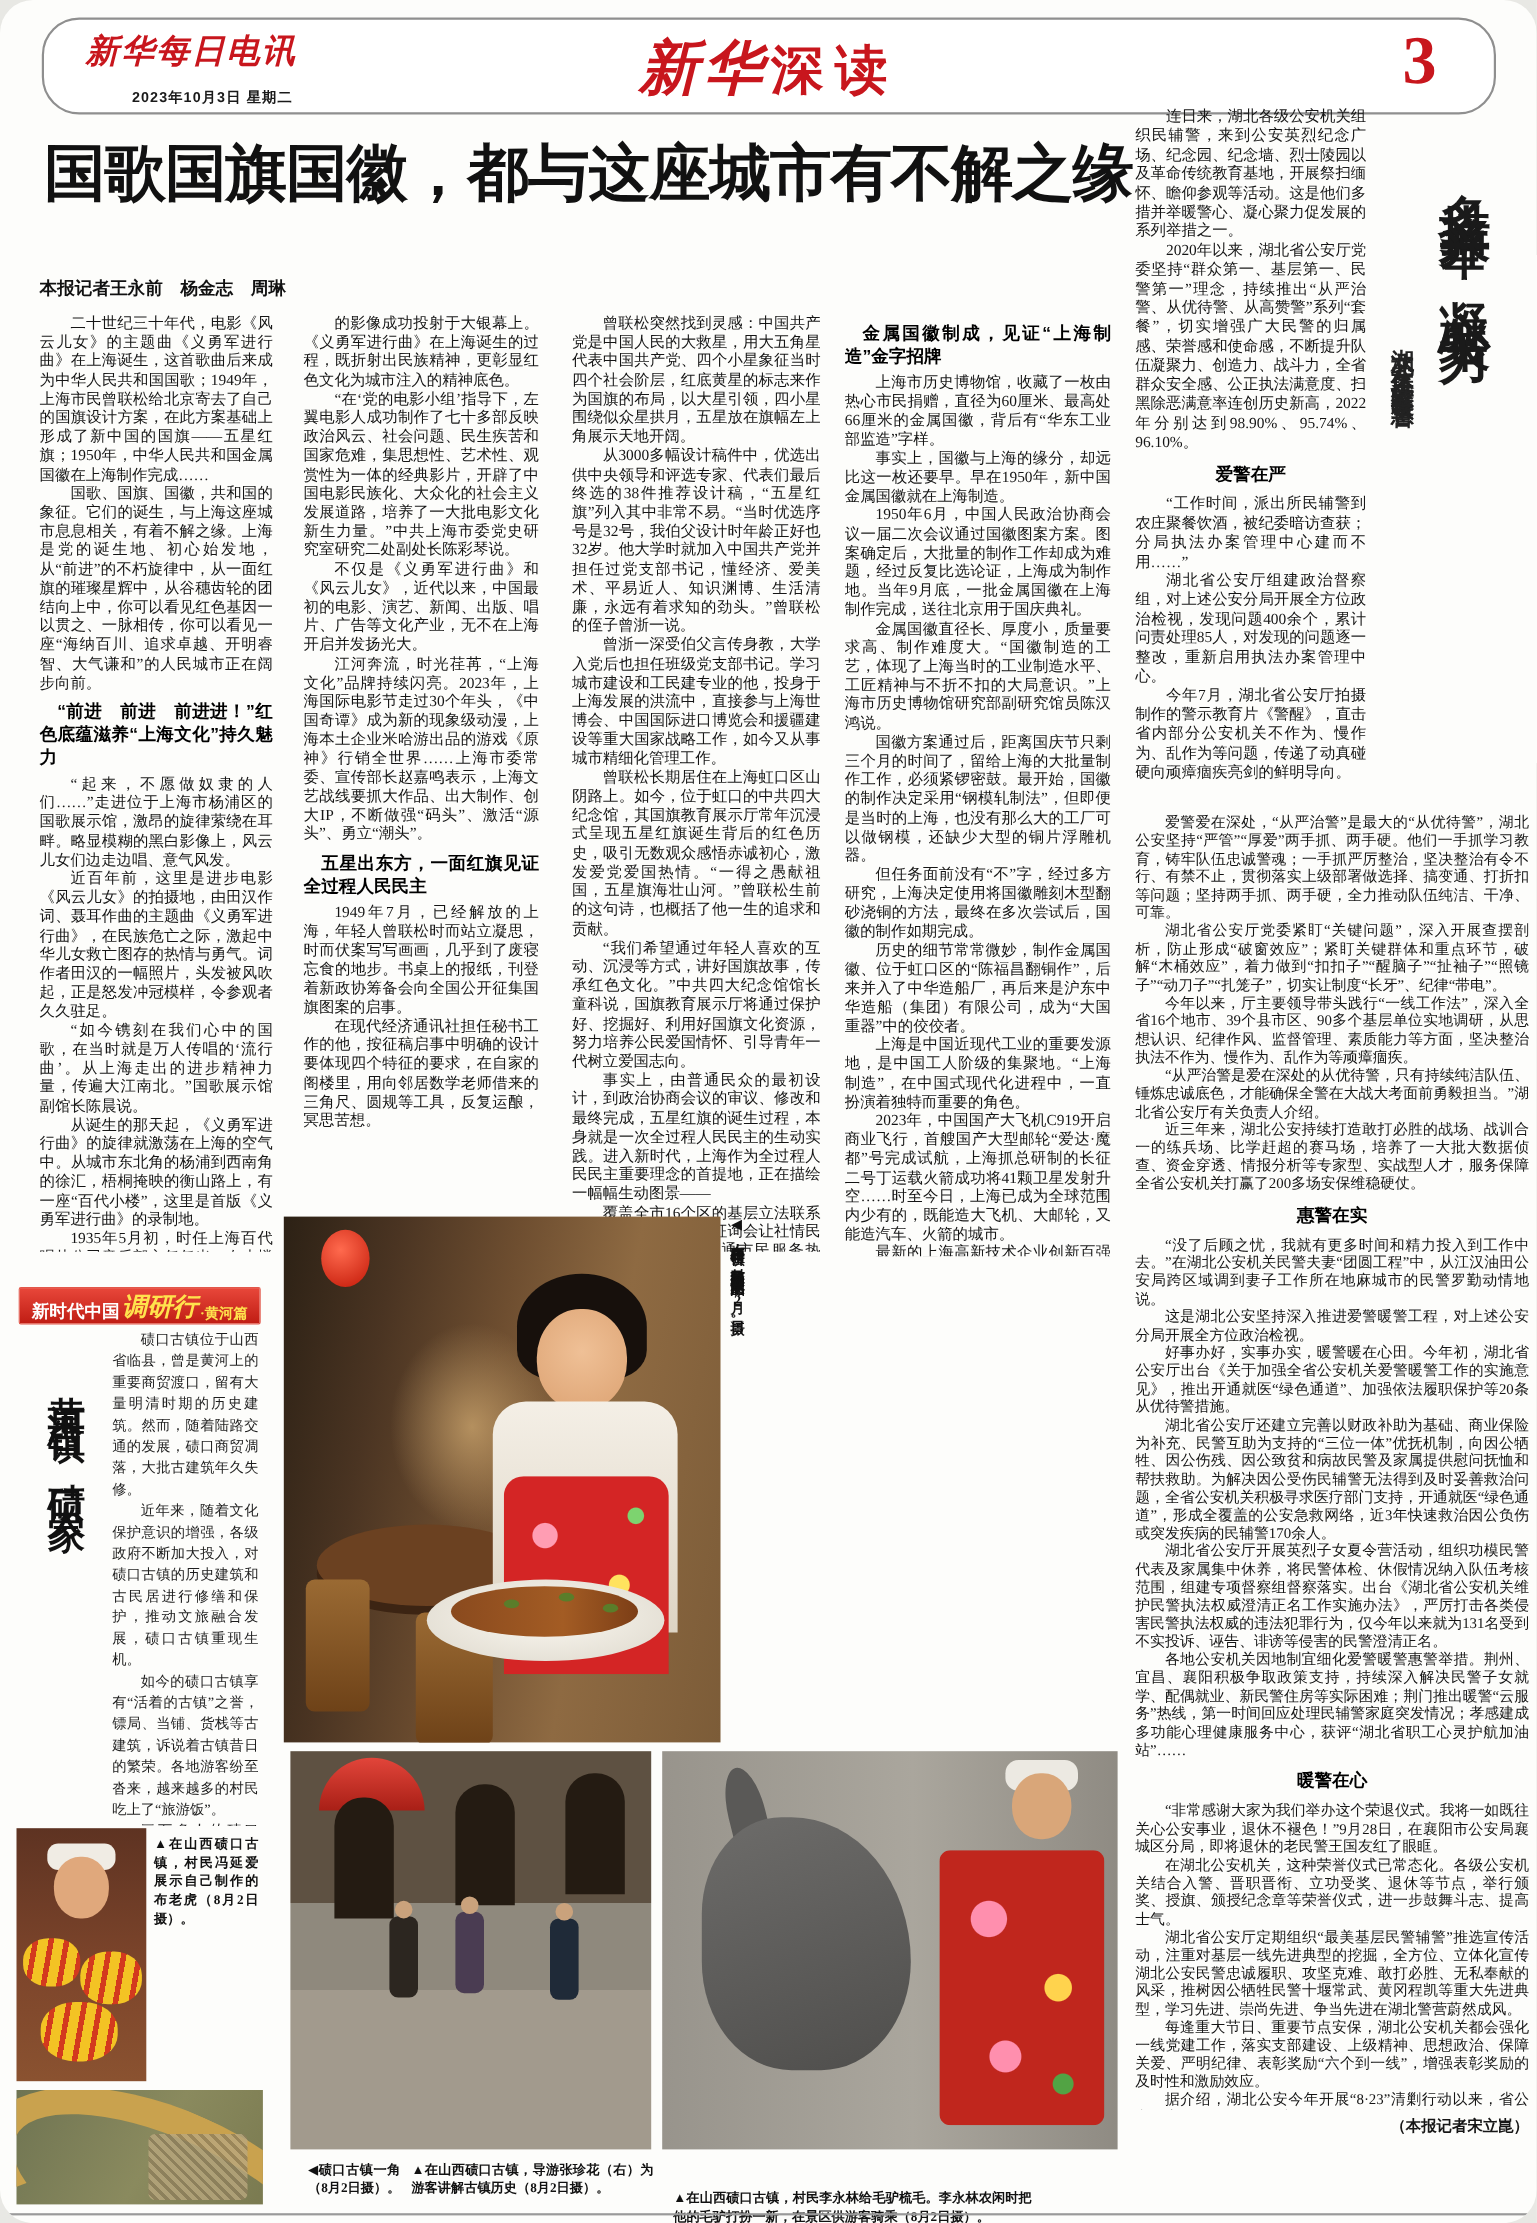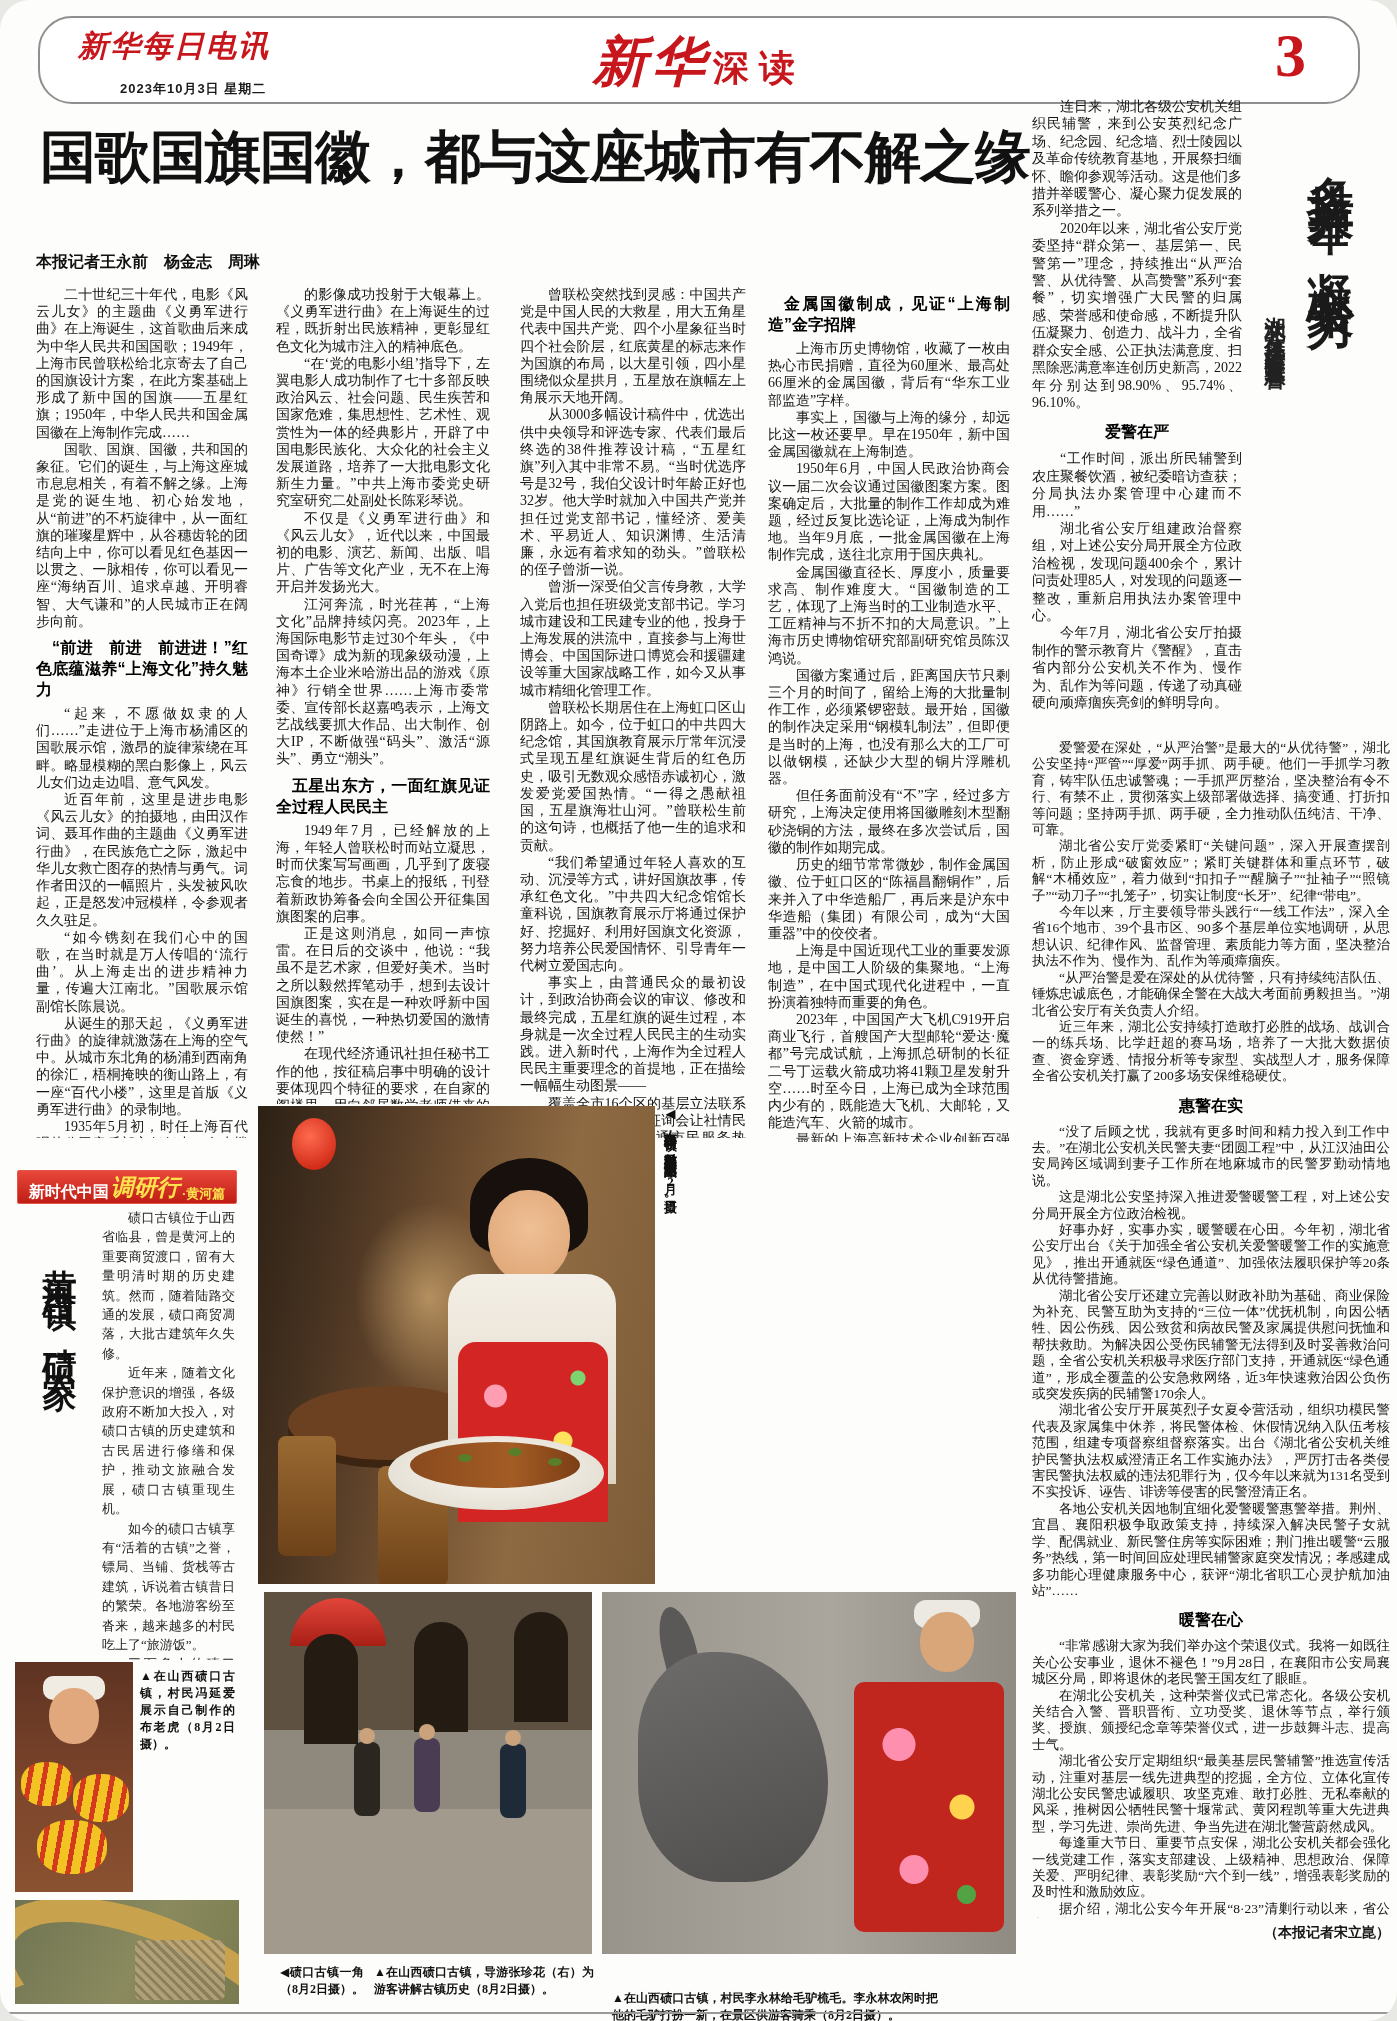--- a/index.html
+++ b/index.html
@@ -7,21 +7,21 @@
         font-family:"Liberation Serif","DejaVu Serif",serif;color:#161616;overflow:hidden;border-radius:30px;}
   
   .masthead{position:absolute;left:38px;top:16px;width:1318px;height:84px;
             border:2px solid #8f8f8f;border-radius:34px;background:#fff;}
   .brand{position:absolute;left:38px;top:8px;color:#c8161d;font-weight:bold;font-style:italic;
          font-size:30px;letter-spacing:2px;white-space:nowrap;}
   .brand-date{position:absolute;left:42px;top:54px;font-size:13px;color:#1a1a1a;font-style:normal;
               font-family:"Liberation Sans",sans-serif;font-weight:bold;letter-spacing:1px;}
   .section-title{position:absolute;left:0;right:0;top:8px;text-align:center;color:#c8161d;white-space:nowrap;}
   .st-script{font-size:54px;font-weight:bold;font-style:italic;letter-spacing:4px;}
-  .st-bold{font-size:36px;font-weight:bold;font-family:"Liberation Sans",sans-serif;letter-spacing:10px;}
+  .st-bold{font-size:48px;font-weight:bold;font-family:"Liberation Sans",sans-serif;letter-spacing:10px;}
   .pagenum{position:absolute;right:52px;top:2px;color:#c8161d;font-size:62px;font-weight:bold;}
   
   #main-headline{position:absolute;left:40px;top:124px;width:980px;margin:0;
       font-family:"Liberation Sans","DejaVu Sans",sans-serif;font-weight:900;
       font-size:56px;line-height:66px;letter-spacing:-1px;color:#111;white-space:nowrap;}
   .byline{position:absolute;left:36px;top:252px;font-family:"Liberation Sans",sans-serif;
       font-weight:bold;font-size:16px;color:#111;}
   
   .col{position:absolute;overflow:hidden;text-align:justify;color:#151515;}
   .col p{margin:0;text-indent:2em;}
@@ -136,21 +136,20 @@
       <p>从诞生的那天起，《义勇军进行曲》的旋律就激荡在上海的空气中。从城市东北角的杨浦到西南角的徐汇，梧桐掩映的衡山路上，有一座“百代小楼”，这里是首版《义勇军进行曲》的录制地。</p>
       <p>1935年5月初，时任上海百代唱片公司音乐部主任任光，在小楼的录音棚内，为电通公司七人合唱队演唱的《义勇军进行曲》灌制唱片，唱片上的录音后被转录到影片《风云儿女》胶片上。同年5月24日，《风云儿女》首映。7月，首版《义勇军进行曲》唱片由百代唱片公司出版。</p>
     </div>
   <div class="col maincol" id="col2">
       <p>的影像成功投射于大银幕上。《义勇军进行曲》在上海诞生的过程，既折射出民族精神，更彰显红色文化为城市注入的精神底色。</p>
       <p>“在‘党的电影小组’指导下，左翼电影人成功制作了七十多部反映政治风云、社会问题、民生疾苦和国家危难，集思想性、艺术性、观赏性为一体的经典影片，开辟了中国电影民族化、大众化的社会主义发展道路，培养了一大批电影文化新生力量。”中共上海市委党史研究室研究二处副处长陈彩琴说。</p>
       <p>不仅是《义勇军进行曲》和《风云儿女》，近代以来，中国最初的电影、演艺、新闻、出版、唱片、广告等文化产业，无不在上海开启并发扬光大。</p>
       <p>江河奔流，时光荏苒，“上海文化”品牌持续闪亮。2023年，上海国际电影节走过30个年头，《中国奇谭》成为新的现象级动漫，上海本土企业米哈游出品的游戏《原神》行销全世界……上海市委常委、宣传部长赵嘉鸣表示，上海文艺战线要抓大作品、出大制作、创大IP，不断做强“码头”、激活“源头”、勇立“潮头”。</p>
       <h3>五星出东方，一面红旗见证全过程人民民主</h3>
       <p>1949年7月，已经解放的上海，年轻人曾联松时而站立凝思，时而伏案写写画画，几乎到了废寝忘食的地步。书桌上的报纸，刊登着新政协筹备会向全国公开征集国旗图案的启事。</p>
-      <p>正是这则消息，如同一声惊雷。在日后的交谈中，他说：“我虽不是艺术家，但爱好美术。当时之所以毅然挥笔动手，想到去设计国旗图案，实在是一种欢呼新中国诞生的喜悦，一种热切爱国的激情使然！”</p>
       <p>在现代经济通讯社担任秘书工作的他，按征稿启事中明确的设计要体现四个特征的要求，在自家的阁楼里，用向邻居数学老师借来的三角尺、圆规等工具，反复运酿，冥思苦想。</p>
     </div>
   <div class="col maincol" id="col3">
       <p>曾联松突然找到灵感：中国共产党是中国人民的大救星，用大五角星代表中国共产党、四个小星象征当时四个社会阶层，红底黄星的标志来作为国旗的布局，以大星引领，四小星围绕似众星拱月，五星放在旗幅左上角展示天地开阔。</p>
       <p>从3000多幅设计稿件中，优选出供中央领导和评选专家、代表们最后终选的38件推荐设计稿，“五星红旗”列入其中非常不易。“当时优选序号是32号，我伯父设计时年龄正好也32岁。他大学时就加入中国共产党并担任过党支部书记，懂经济、爱美术、平易近人、知识渊博、生活清廉，永远有着求知的劲头。”曾联松的侄子曾浙一说。</p>
       <p>曾浙一深受伯父言传身教，大学入党后也担任班级党支部书记。学习城市建设和工民建专业的他，投身于上海发展的洪流中，直接参与上海世博会、中国国际进口博览会和援疆建设等重大国家战略工作，如今又从事城市精细化管理工作。</p>
       <p>曾联松长期居住在上海虹口区山阴路上。如今，位于虹口的中共四大纪念馆，其国旗教育展示厅常年沉浸式呈现五星红旗诞生背后的红色历史，吸引无数观众感悟赤诚初心，激发爱党爱国热情。“一得之愚献祖国，五星旗海壮山河。”曾联松生前的这句诗，也概括了他一生的追求和贡献。</p>
       <p>“我们希望通过年轻人喜欢的互动、沉浸等方式，讲好国旗故事，传承红色文化。”中共四大纪念馆馆长童科说，国旗教育展示厅将通过保护好、挖掘好、利用好国旗文化资源，努力培养公民爱国情怀、引导青年一代树立爱国志向。</p>
       <p>事实上，由普通民众的最初设计，到政治协商会议的审议、修改和最终完成，五星红旗的诞生过程，本身就是一次全过程人民民主的生动实践。进入新时代，上海作为全过程人民民主重要理念的首提地，正在描绘一幅幅生动图景——</p>
       <p>覆盖全市16个区的基层立法联系点，一场场立法意见征询会让社情民意有了“直通车”；拨通市民服务热线，来自群众的“金点子”不断转化为推动城市高质量发展的“金钥匙”；在城市治理的最小“单元格”，无论是加装电梯还是破解停车难，有事好商量、事事能商量。</p>

